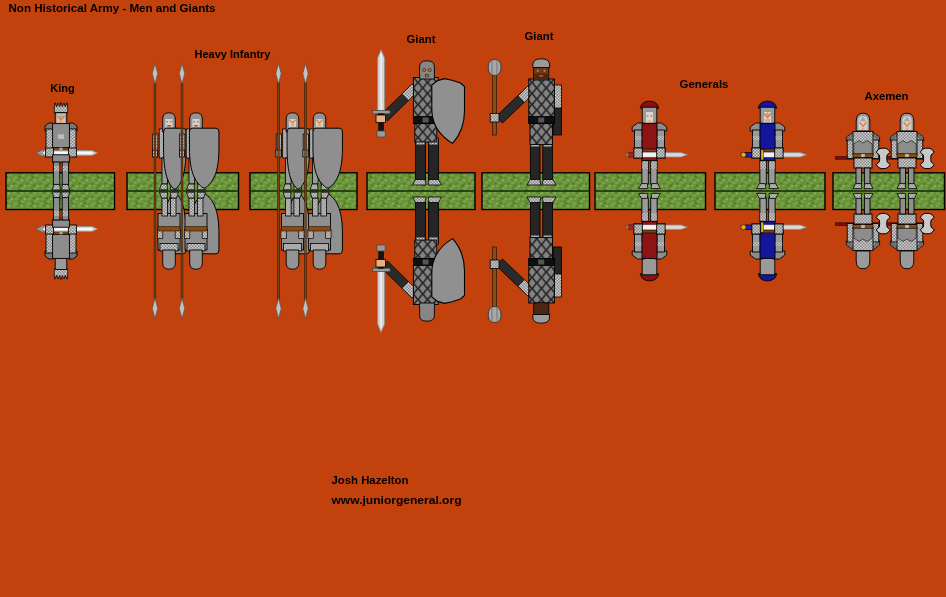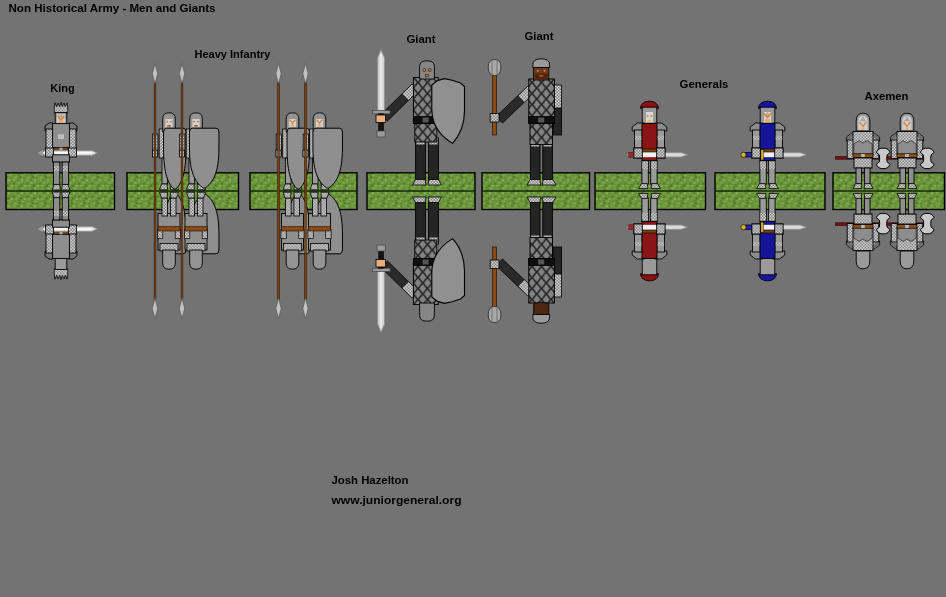--- a/index.html
+++ b/index.html
@@ -1,15 +1,15 @@
 <!DOCTYPE html>
 <html><head><meta charset="utf-8"><style>
 html,body{margin:0;padding:0;background:#fff;}
 *{box-sizing:border-box;}
-.sheet{position:relative;width:946px;height:597px;background:#737373;overflow:hidden;font-family:"Liberation Sans",sans-serif;}
+.sheet{position:relative;width:946px;height:597px;background:#c2410c;overflow:hidden;font-family:"Liberation Sans",sans-serif;}
 </style></head><body>
 
 <div class="sheet">
 <svg width="946" height="597" viewBox="0 0 946 597" xmlns="http://www.w3.org/2000/svg">
 
 <defs>
 <pattern id="ml" width="3" height="3" patternUnits="userSpaceOnUse">
 <rect width="3" height="3" fill="#cfcfcf"></rect>
 <rect width="1.5" height="1.5" fill="#858585"></rect>
 <rect x="1.5" y="1.5" width="1.5" height="1.5" fill="#858585"></rect>

